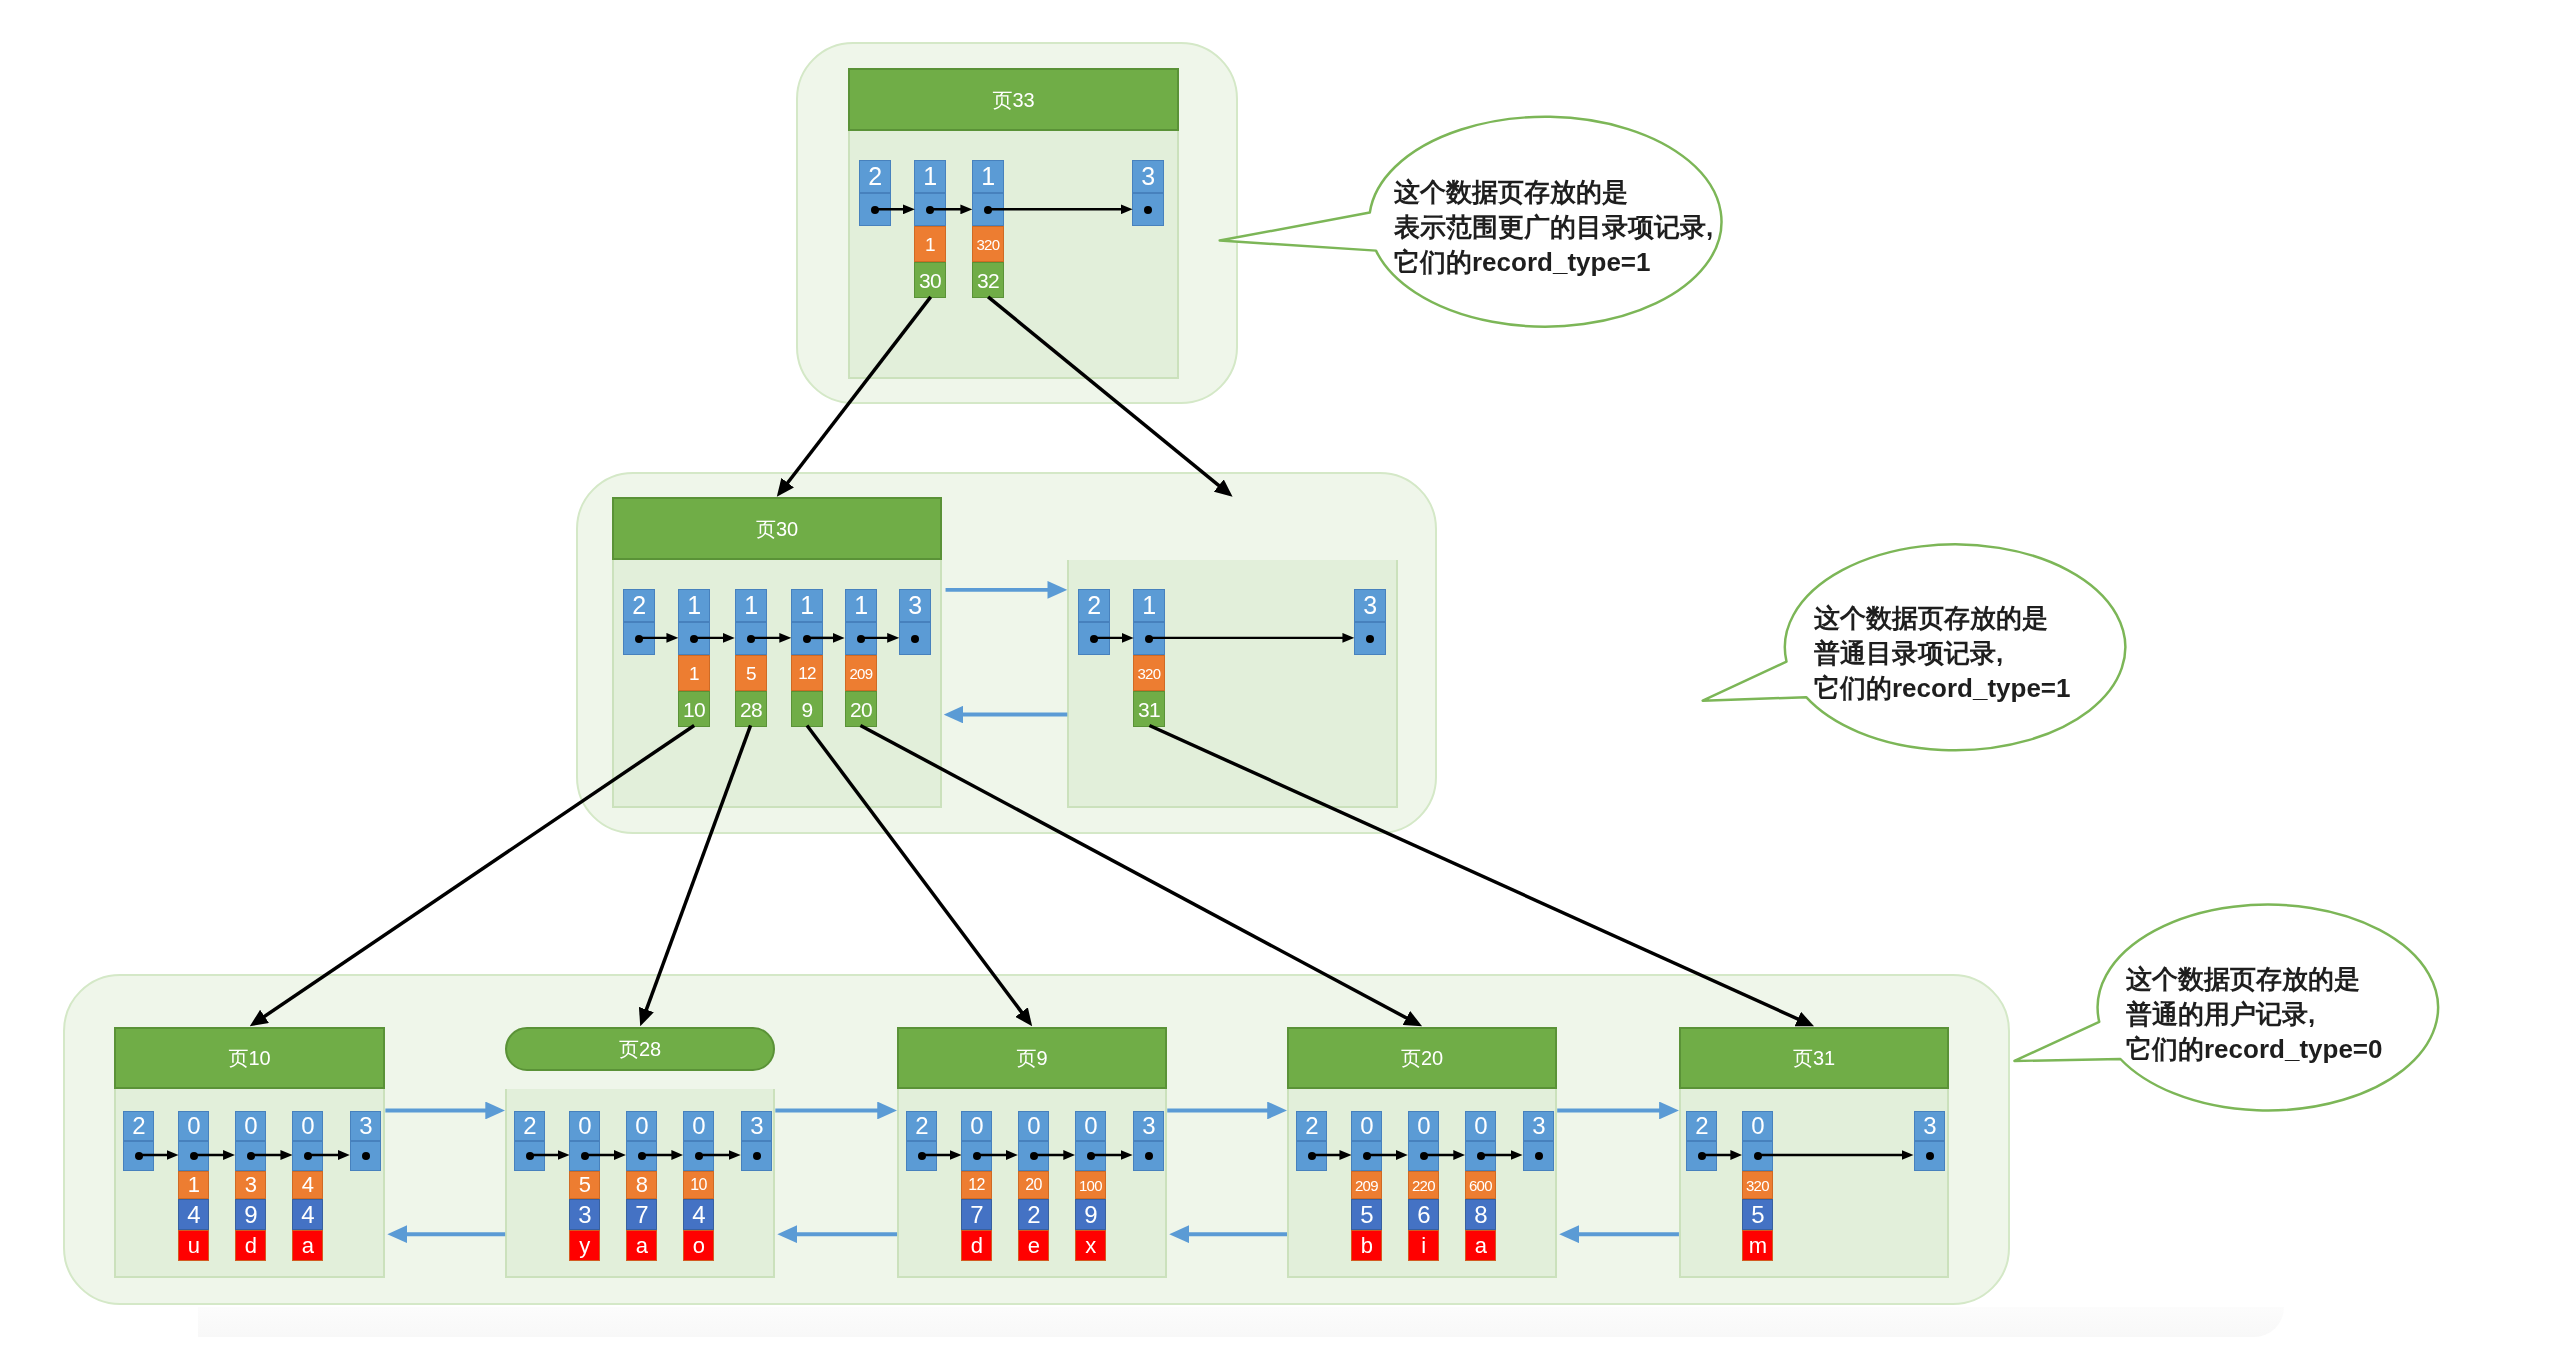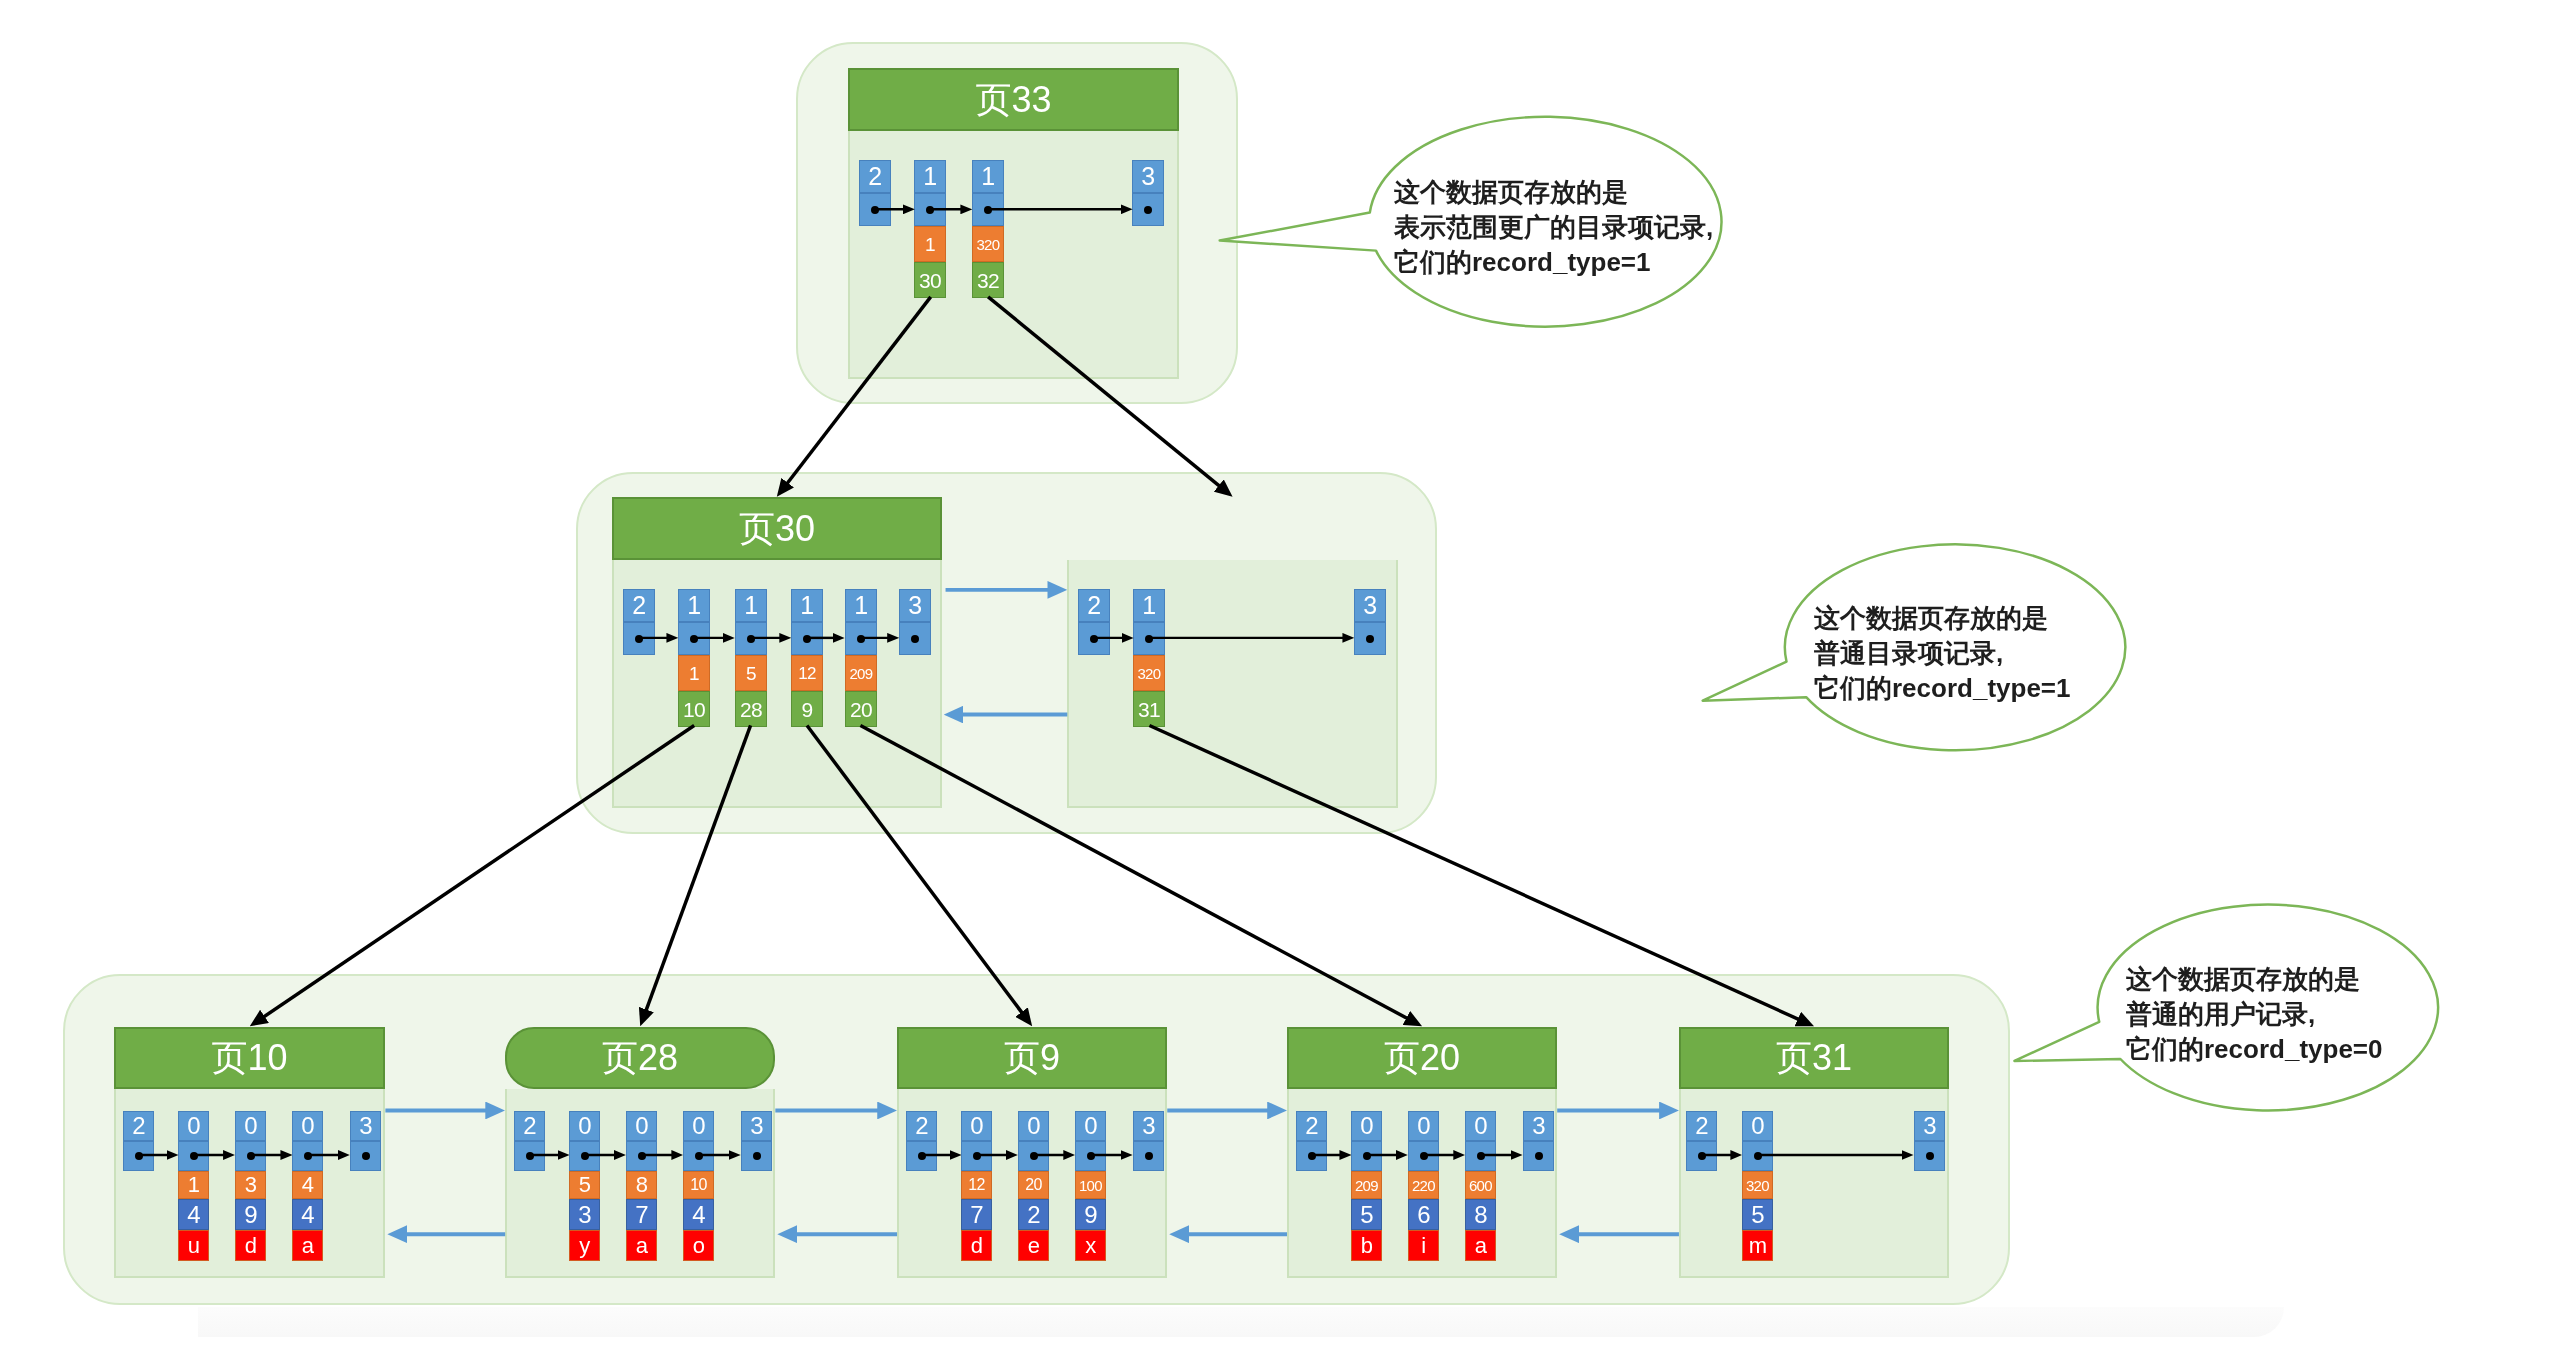--- a/index.html
+++ b/index.html
@@ -10,21 +10,21 @@
 .shadow{position:absolute;left:198px;top:1307px;width:2086px;height:30px;
   background:linear-gradient(to bottom,#fcfcfc,#f8f8f8);border-radius:0 0 40px 0;}
 .group{position:absolute;box-sizing:border-box;background:var(--c-group);border:2px solid #D4E8C7;border-radius:57px;}
 #group-top{left:796px;top:42px;width:442px;height:362px;}
 #group-mid{left:576px;top:472px;width:861px;height:362px;}
 #group-bottom{left:63px;top:974px;width:1947px;height:331px;}
 #pages-layer{position:absolute;left:0;top:0;width:100%;height:100%;z-index:1;}
 .page{position:absolute;}
 .page-header{position:absolute;left:0;top:0;width:100%;box-sizing:border-box;background:var(--c-header);
   border:2px solid #5A9237;display:flex;align-items:center;justify-content:center;}
-.page-title{color:#fff;font-size:36px;line-height:1;}
+.page-title{color:#fff;font-size:20px;line-height:1;}
 .page-body{position:absolute;left:0;width:100%;box-sizing:border-box;background:var(--c-body);
   border:2px solid #CBE1BC;border-top:none;}
 .record{position:absolute;display:flex;flex-direction:column;}
 .cell{box-sizing:border-box;display:flex;align-items:center;justify-content:center;color:#fff;line-height:1;
   overflow:hidden;letter-spacing:-0.6px;border:1px solid rgba(0,0,0,0.16);}
 .c-type,.c-ptr{background:var(--c-rec);border-color:#4781BD;}
 .c-key{background:var(--c-key);border-color:#CF6A24;}
 .c-pageno{background:var(--c-pageno);border-color:#5A9237;}
 .c-col2{background:var(--c-col2);border-color:#37609F;}
 .c-col3{background:var(--c-col3);border-color:#D35A22;}
@@ -189,21 +189,21 @@
           <div class="cell c-col3" style="height: 31px; font-size: 22px;">a</div>
         </div>
         <div class="record" style="left: 236px; top: 84px; width: 31px;">
           <div class="cell c-type" style="height: 30px; font-size: 24px;">3</div>
           <div class="cell c-ptr" style="height: 30px;">
             <span class="dot"></span>
           </div>
         </div>
       </div>
       <div class="page" style="left: 505px; top: 1027px; width: 270px; height: 251px;">
-        <div class="page-header" style="height: 62px; border-radius: 29px;">
+        <div class="page-header" style="height: 44px; border-radius: 29px;">
           <span class="page-title">页28</span>
         </div>
         <div class="page-body" style="top: 62px; height: 189px;"></div>
         <div class="record" style="left: 9px; top: 84px; width: 31px;">
           <div class="cell c-type" style="height: 30px; font-size: 24px;">2</div>
           <div class="cell c-ptr" style="height: 30px;">
             <span class="dot"></span>
           </div>
         </div>
         <div class="record" style="left: 64px; top: 84px; width: 31px;">

